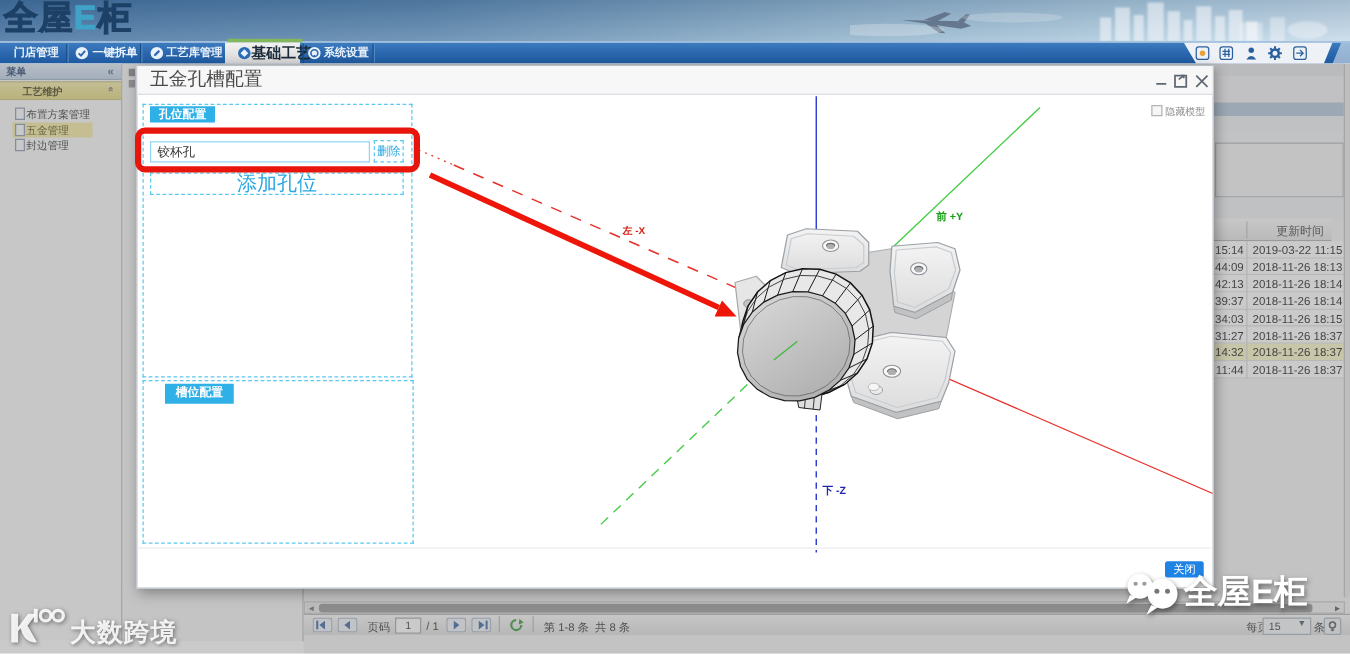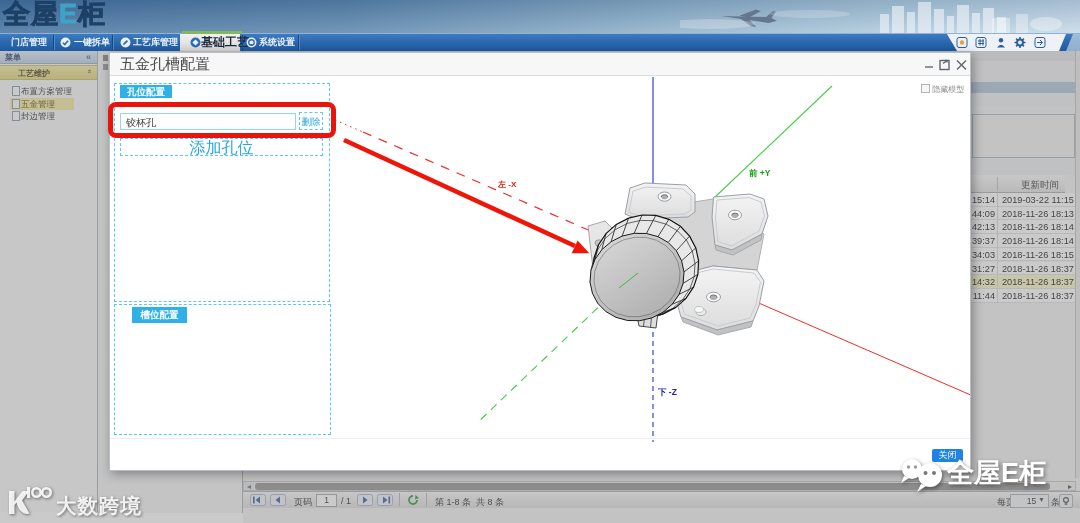--- a/index.html
+++ b/index.html
@@ -274,21 +274,21 @@
         <rect x="11.5" y="2.5" width="1.6" height="7" fill="#3a64a4"></rect>
       </svg>
       <span style="position:absolute;left:156px;top:1.5px;width:1px;height:13px;background:#b8b8b8;"></span>
       <svg class="pbtn" style="left:162px;" viewBox="0 0 16 12">
         <path d="M8 2 a4 4 0 1 0 4 4" fill="none" stroke="#3a9a3a" stroke-width="1.8"></path>
         <polygon points="10.5,1 14,4 10,5.5" fill="#3a9a3a"></polygon>
       </svg>
       <span style="position:absolute;left:183px;top:1.5px;width:1px;height:13px;background:#b8b8b8;"></span>
       <span style="position:absolute;left:192px;top:4px;">第 1-8 条&nbsp;&nbsp;共 8 条</span>
       <span style="position:absolute;left:754px;top:4px;">每页</span>
-      <div style="position:absolute;left:767px;top:2px;width:37px;height:12px;background:#f4f6f8;border:1px solid #a8b4c0;font-size:8.5px;line-height:12px;text-align:center;"><span style="margin-left:4px;">15</span><span style="position:absolute;right:3px;top:-1px;color:#555;font-size:7px;">▼</span></div>
+      <div style="position:absolute;left:767px;top:2px;width:37px;height:12px;background:#f4f6f8;border:1px solid #a8b4c0;font-size:8.5px;line-height:12px;"><span style="margin-left:4px;">15</span><span style="position:absolute;right:3px;top:-1px;color:#555;font-size:7px;">▼</span></div>
       <span style="position:absolute;left:808px;top:4px;">条</span>
       <div style="position:absolute;left:816px;top:2px;width:12px;height:12px;border:1px solid #a8b4c0;background:#f0f2f4;border-radius:2px;"><svg width="12" height="12" viewBox="0 0 12 12">
           <circle cx="6" cy="5" r="2.4" fill="none" stroke="#555" stroke-width="1.2"></circle>
           <path d="M6 7.4 v2.6 M4.6 9 h2.8" stroke="#555" stroke-width="1"></path>
         </svg></div>
     </div>
 </div>
 
 <div class="abs" id="mask"></div>
 

